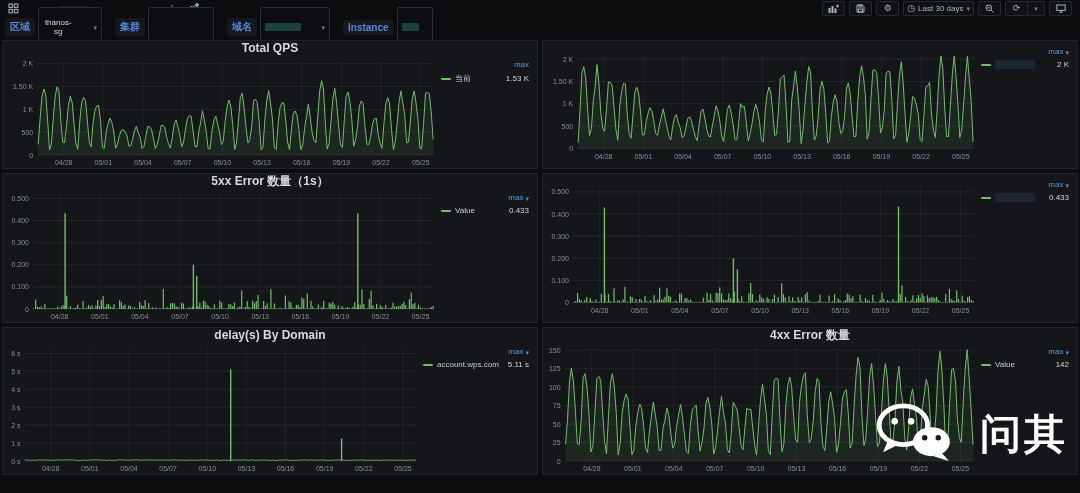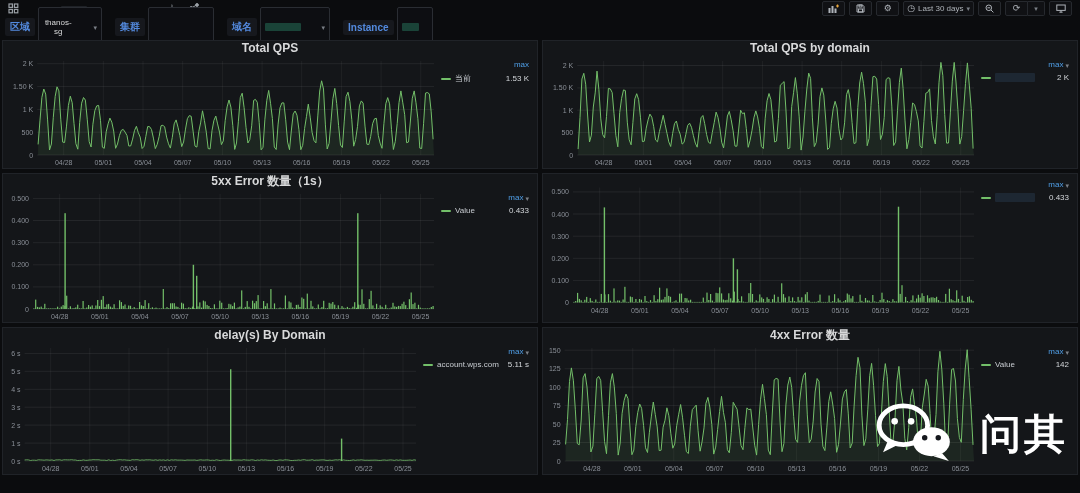--- a/index.html
+++ b/index.html
@@ -200,21 +200,20 @@
         <div class="legend-row">
           <span class="swatch"></span>
           <span>当前</span>
           <span class="lval">1.53 K</span>
         </div>
       </div>
     </div>
   </div>
 
   <div class="panel">
-    <div class="panel-title">Total QPS by domain</div>
     <div class="panel-body">
       <div class="chart-wrap">
           <svg viewBox="0 0 436 114">
             <line x1="34.2" x2="431" y1="101.0" y2="101.0" stroke="rgba(255,255,255,0.07)"></line>
             <text class="tick" x="30.200000000000003" y="103.5" text-anchor="end">0</text>
             <line x1="34.2" x2="431" y1="78.6" y2="78.6" stroke="rgba(255,255,255,0.07)"></line>
             <text class="tick" x="30.200000000000003" y="81.1" text-anchor="end">500</text>
             <line x1="34.2" x2="431" y1="56.2" y2="56.2" stroke="rgba(255,255,255,0.07)"></line>
             <text class="tick" x="30.200000000000003" y="58.7" text-anchor="end">1 K</text>
             <line x1="34.2" x2="431" y1="33.9" y2="33.9" stroke="rgba(255,255,255,0.07)"></line>

